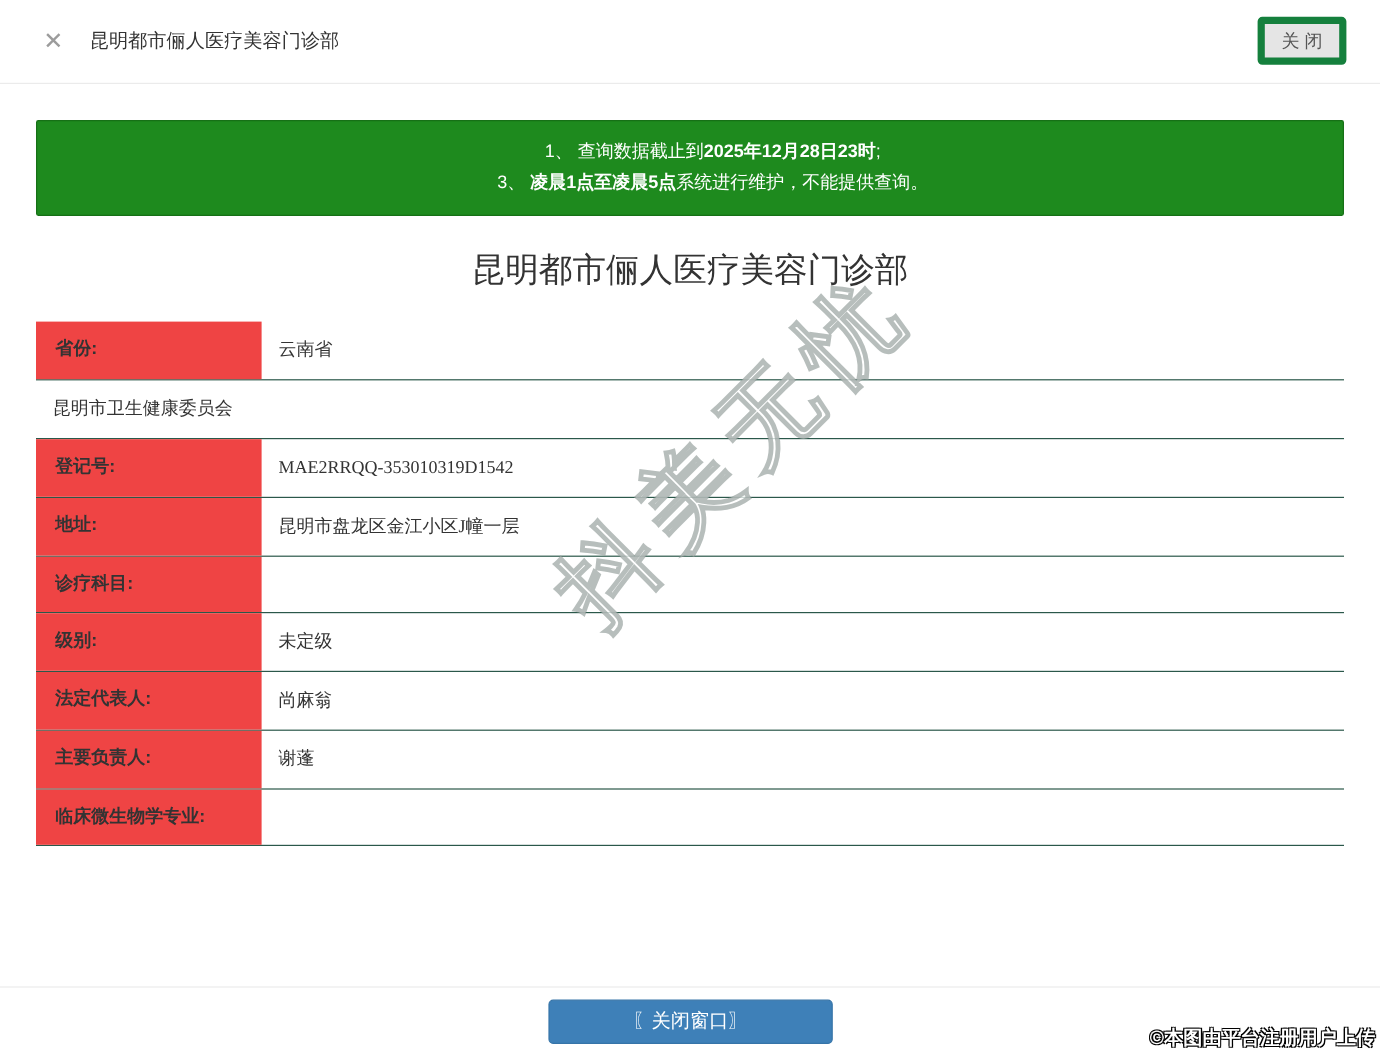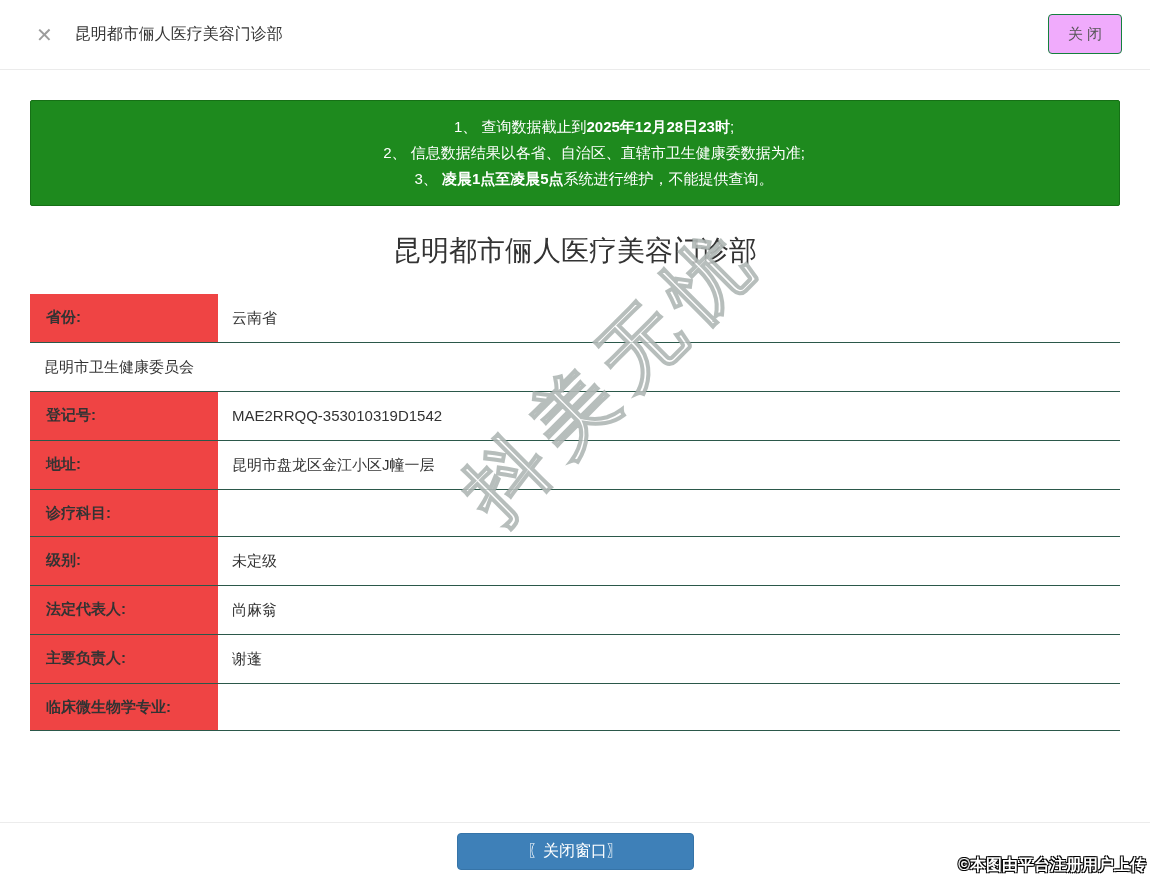--- a/index.html
+++ b/index.html
@@ -4,38 +4,38 @@
 <style>
   * { margin:0; padding:0; box-sizing:border-box; }
   html,body { background:#fff; }
   body { font-family:"Liberation Sans","DejaVu Sans",sans-serif; color:#333; }
   .page { position:relative; width:1150px; height:879px; background:#fff; overflow:hidden; }
 
   
   .header { position:relative; height:70px; border-bottom:1px solid #ebebeb; display:flex; align-items:center; background:#fff; }
   .x-icon { margin-left:36px; font-size:20px; color:#9c9c9c; cursor:pointer; line-height:1; }
   .h-title { margin-left:22px; font-size:16px; color:#333; }
-  .close-btn { position:absolute; right:28px; top:14px; width:74px; height:40px; background:#f0abfc;
-    border:1px solid #15803d; border-radius:4px; font-size:15px; color:#555; cursor:pointer;
+  .close-btn { position:absolute; right:28px; top:14px; width:74px; height:40px; background:#e5e5e5;
+    border:6px solid #15803d; border-radius:4px; font-size:15px; color:#555; cursor:pointer;
     font-family:inherit; }
 
   
   .notice { margin:30px 30px 0 30px; background:#1e8a1e; border:1px solid #167016; border-radius:2px;
     color:#fff; font-size:15px; padding:13px 20px 13px 58px; }
   .notice-line { line-height:26px;text-align:center; }
   .notice-line .b { font-weight:700; }
 
   
   .main-title { margin:26px 0 24px 0; text-align:center; font-size:28px; font-weight:400; color:#333; line-height:38px; }
 
   
   .info-table { margin:0 30px; }
   .trow { display:flex; border-bottom:1px solid #2b584a; }
   .tlabel { width:188px; flex:0 0 188px; background:#ef4444; padding:12px 10px 12px 16px; font-size:15px; color:#333; line-height:22px;font-weight:bold; }
-  .tvalue { flex:1; padding:12px 16px 12px 14px; font-size:15px; color:#333; line-height:24px; }
+  .tvalue { flex:1; padding:12px 16px 12px 14px; font-size:15px; color:#333; line-height:24px;font-family:Liberation Serif, serif; }
 
   
   .watermark { position:absolute; left:405px; top:322px; width:410px; height:100px; z-index:3;
     transform:rotate(-45deg); text-align:center; font-size:80px; font-weight:700; letter-spacing:14px;
     color:rgba(255,255,255,0.75); -webkit-text-stroke:1.5px rgba(145,155,152,0.65);
     pointer-events:none; user-select:none; white-space:nowrap; }
 
   
   .footer { position:absolute; left:0; bottom:0; width:100%; height:57px; border-top:1px solid #ececec;
     background:#fff; display:flex; align-items:center; justify-content:center; }
@@ -52,21 +52,20 @@
 <div class="page">
 
   <header class="header">
     <span class="x-icon">✕</span>
     <span class="h-title">昆明都市俪人医疗美容门诊部</span>
     <button class="close-btn">关 闭</button>
   </header>
 
   <div class="notice" id="notice">
       <div class="notice-line"><span>1、 查询数据截止到</span><span class="b">2025年12月28日23时</span><span>;</span></div>
-      <div class="notice-line"><span>2、 信息数据结果以各省、自治区、直辖市卫生健康委数据为准;</span></div>
       <div class="notice-line"><span>3、 </span><span class="b">凌晨1点至凌晨5点</span><span>系统进行维护，不能提供查询。</span></div>
     </div>
 
   <h1 class="main-title">昆明都市俪人医疗美容门诊部</h1>
 
   <div class="info-table" id="info-table">
       <div class="trow">
         <div class="tlabel">省份:</div>
         <div class="tvalue">云南省</div>
       </div>

